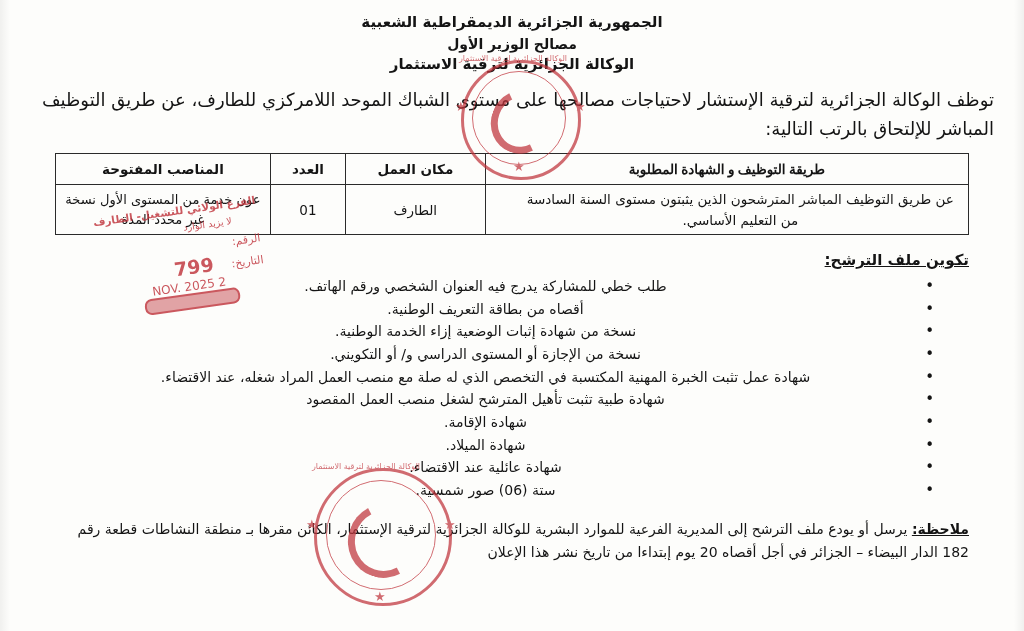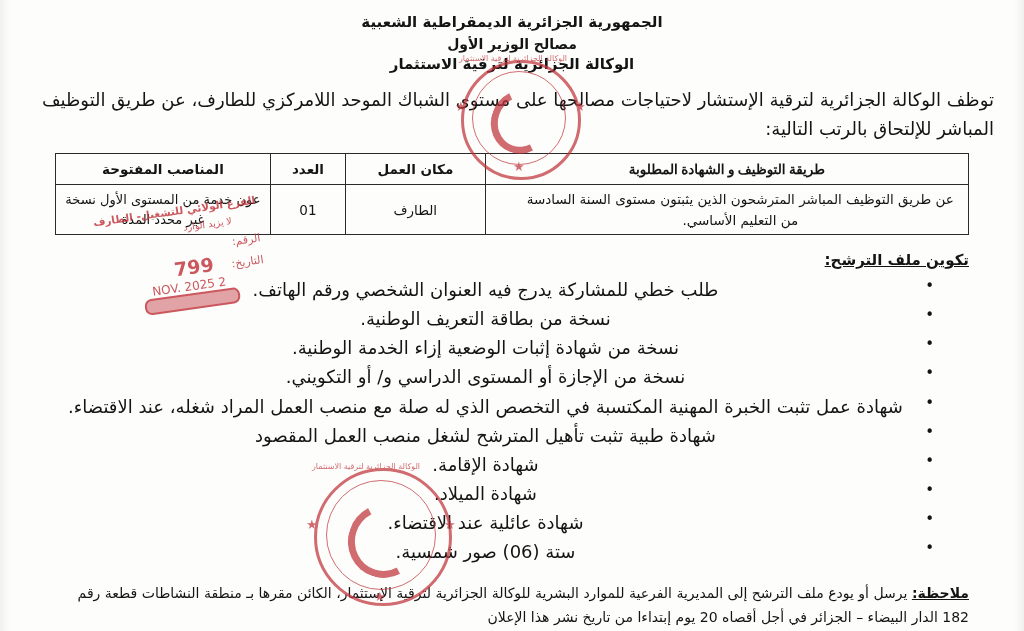--- a/index.html
+++ b/index.html
@@ -81,21 +81,21 @@
     font-weight: bold;
     text-decoration: underline;
     text-align: right;
   }
 
   
   ul.docs {
     margin: 6px 90px 16px 55px;
     padding: 0;
     list-style: none;
-    font-size: 18px;
+    font-size: 14px;
     line-height: 1.62;
   }
   ul.docs li {
     position: relative;
     padding-right: 18px;
     text-align: center;
   }
   ul.docs li::before {
     content: "•";
     position: absolute;
@@ -259,21 +259,21 @@
           <td class="post">عون خدمة من المستوى الأول نسخة غير محدد المدة</td>
         </tr>
       </tbody>
     </table>
   </div>
 
   <div class="section-title">تكوين ملف الترشح:</div>
 
   <ul class="docs">
     <li>طلب خطي للمشاركة يدرج فيه العنوان الشخصي ورقم الهاتف.</li>
-    <li>نسخة من بطاقة التعريف الوطنية.</li>
+    <li>أقصاه من بطاقة التعريف الوطنية.</li>
     <li>نسخة من شهادة إثبات الوضعية إزاء الخدمة الوطنية.</li>
     <li>نسخة من الإجازة أو المستوى الدراسي و/ أو التكويني.</li>
     <li>شهادة عمل تثبت الخبرة المهنية المكتسبة في التخصص الذي له صلة مع منصب العمل المراد شغله، عند الاقتضاء.</li>
     <li>شهادة طبية تثبت تأهيل المترشح لشغل منصب العمل المقصود</li>
     <li>شهادة الإقامة.</li>
     <li>شهادة الميلاد.</li>
     <li>شهادة عائلية عند الاقتضاء.</li>
     <li>ستة (06) صور شمسية.</li>
   </ul>
 

